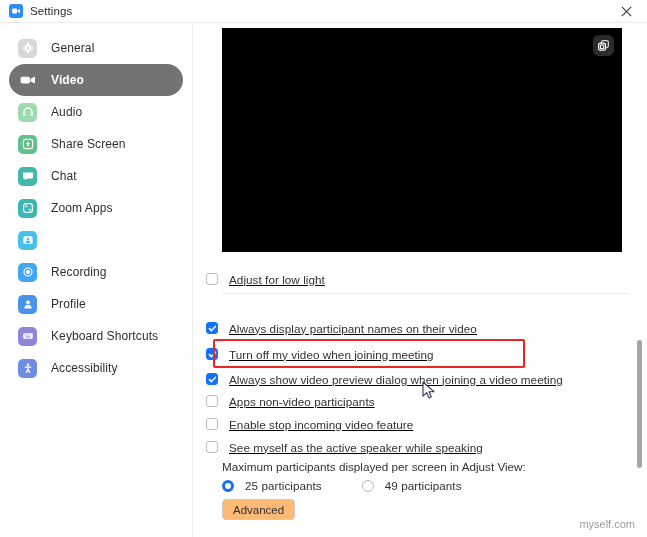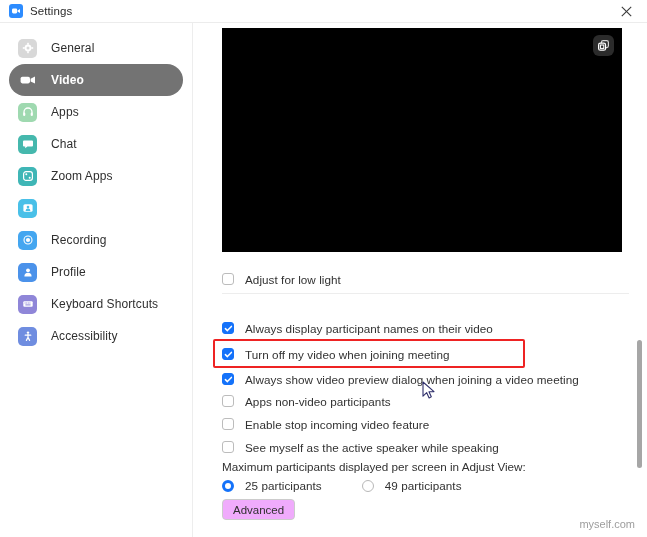--- a/index.html
+++ b/index.html
@@ -102,23 +102,24 @@
   .pip-btn {
     position: absolute; right: 8px; top: 7px;
     width: 21px; height: 21px; border-radius: 6px;
     background: #2b2b2b;
     display: flex; align-items: center; justify-content: center;
     cursor: pointer;
   }
   .pip-btn svg { display: block; }
 
   .opt-row {
-    position: absolute; left: 29px;
+    position: absolute; left: 13px;
     display: flex; align-items: center;
     height: 18px;
+    text-decoration: underline;
   }
   .cbx {
     width: 12px; height: 12px;
     border-radius: 3px;
     border: 1px solid #bcbcbc;
     background: #ffffff;
     flex: 0 0 auto;
     display: flex; align-items: center; justify-content: center;
     cursor: pointer;
   }
@@ -148,21 +149,21 @@
     cursor: pointer;
   }
   .rad.selected { border: 3px solid #1472fa; background: #ffffff; }
   .radio-row { position: absolute; left: 29px; display: flex; align-items: center; }
   .radio-group2 { margin-left: 40px; display: flex; align-items: center; }
 
   .advanced-btn {
     position: absolute; left: 29px; top: 476px;
     min-width: 68px; height: 21px;
     border: 1px solid #cccccc; border-radius: 4px;
-    background: #f0abfc;
+    background: #fdba74;
     font-family: "Liberation Sans", sans-serif;
     font-size: 11.5px; color: #2f2f2f;
     display: flex; align-items: center; justify-content: center;
     padding: 0 10px;
     cursor: pointer;
   }
 
   
   .highlight-box {
     position: absolute;
@@ -250,23 +251,33 @@
     </div>
 
     <div class="nav-item">
       <span class="nav-icon" style="background:#9fd9b0">
         <svg width="12" height="12" viewBox="0 0 12 12">
             <path d="M2 7.2 V6 a4 4 0 0 1 8 0 v1.2" fill="none" stroke="#ffffff" stroke-width="1.3"></path>
             <rect x="1.1" y="6.6" width="2.2" height="3.4" rx="1.1" fill="#ffffff"></rect>
             <rect x="8.7" y="6.6" width="2.2" height="3.4" rx="1.1" fill="#ffffff"></rect>
           </svg>
       </span>
-      <span class="nav-label">Apps</span>
-    </div>
-
+      <span class="nav-label">Audio</span>
+    </div>
+
+    <div class="nav-item">
+      <span class="nav-icon" style="background:#63c08a">
+        <svg width="12" height="12" viewBox="0 0 12 12">
+            <rect x="1.4" y="1.4" width="9.2" height="9.2" rx="2" fill="none" stroke="#ffffff" stroke-width="1.2"></rect>
+            <path d="M6 3.4 L8 6 H4 Z" fill="#ffffff"></path>
+            <rect x="5.3" y="5.8" width="1.4" height="2.8" fill="#ffffff"></rect>
+          </svg>
+      </span>
+      <span class="nav-label">Share Screen</span>
+    </div>
 
     <div class="nav-item">
       <span class="nav-icon" style="background:#45b8ad">
         <svg width="12" height="12" viewBox="0 0 12 12">
             <path d="M2 2.4 h8 a1 1 0 0 1 1 1 v4 a1 1 0 0 1 -1 1 H5.4 L3.2 10.2 V8.4 H2 a1 1 0 0 1 -1 -1 v-4 a1 1 0 0 1 1 -1 z" fill="#ffffff"></path>
           </svg>
       </span>
       <span class="nav-label">Chat</span>
     </div>
 

